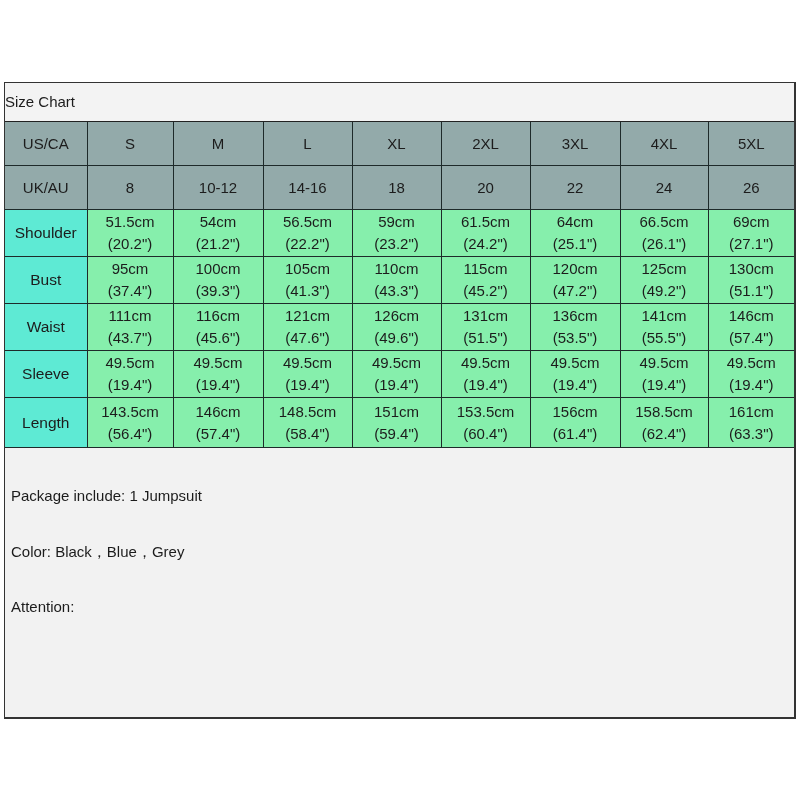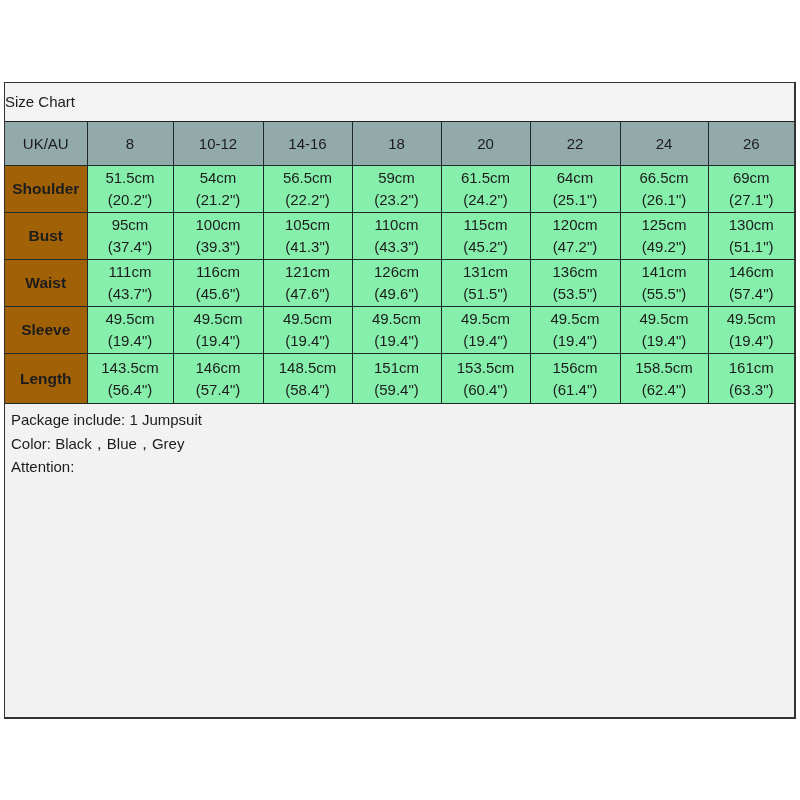--- a/index.html
+++ b/index.html
@@ -11,45 +11,56 @@
   .title { height: 38px; line-height: 38px; text-align: left; font-size: 15px;
            border-bottom: 1px solid #222; background: #f3f3f3; }
   table { border-collapse: collapse; width: 100%; table-layout: fixed; }
   td { border: 1.5px solid #1e2a2a; text-align: center; vertical-align: middle;
        padding: 0; font-size: 15px; }
   table tr:first-child td { border-top: none; }
   table td:first-child { border-left: none; }
   table td:last-child { border-right: none; }
   .hdr td { background: #93aaaa; height: 43px; }
   .meas td { background: #86efac; height: 46px; line-height: 22px; }
-  .meas td.label { background: #a16207; font-size: 15.5px; font-weight: bold; }
+  .meas td.label { background: #5eead4; font-size: 15.5px; }
   .meas.tall td { height: 49px; }
   .cm, .in { display: block; }
   .notes { padding: 4px 6px 0 6px; font-size: 15px; line-height: 23.6px; }
-  .notes div { white-space: nowrap; }
+  .notes div { white-space: nowrap; margin-top: 32px; }
 </style>
 </head>
 <body>
 
 <div class="chart">
   <div class="title">Size Chart</div>
   <table>
     <colgroup>
       <col style="width:82px">
         <col style="width:86px">
         <col style="width:90px">
         <col style="width:89px">
       <col style="width:89px">
         <col style="width:89px">
         <col style="width:90px">
         <col style="width:88px">
         <col style="width:86px">
     </colgroup>
     <tbody id="tbody">
         <tr class="hdr">
+          <td>US/CA</td>
+          <td>S</td>
+          <td>M</td>
+          <td>L</td>
+          <td>XL</td>
+          <td>2XL</td>
+          <td>3XL</td>
+          <td>4XL</td>
+          <td>5XL</td>
+        </tr>
+        <tr class="hdr">
           <td>UK/AU</td>
           <td>8</td>
           <td>10-12</td>
           <td>14-16</td>
           <td>18</td>
           <td>20</td>
           <td>22</td>
           <td>24</td>
           <td>26</td>
         </tr>

